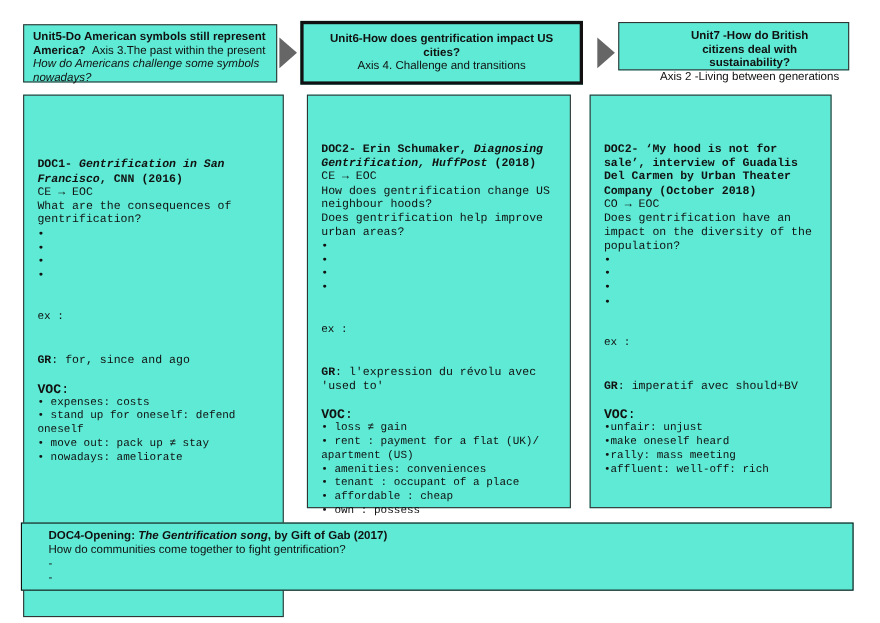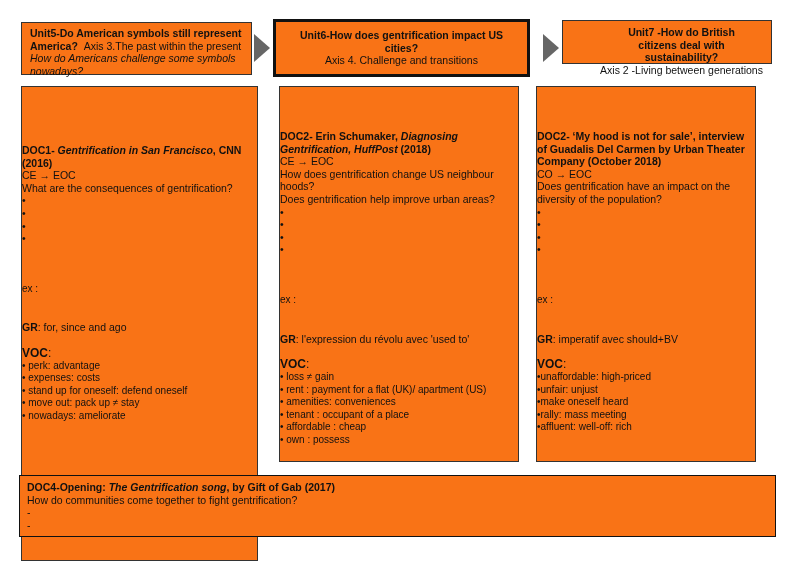--- a/index.html
+++ b/index.html
@@ -1,35 +1,35 @@
 <!DOCTYPE html>
 <html><head>
   <meta charset="utf-8">
   <style>
     html, body { margin: 0; padding: 0; background: #ffffff; }
     body { width: 800px; height: 566px; position: relative; overflow: hidden;
            font-family: "Liberation Sans", sans-serif; color: #111; }
-    .box { position: absolute; background: #f97316; border: 1.5px solid #333; box-sizing: border-box; }
+    .box { position: absolute; background: #5eead4; border: 1.5px solid #333; box-sizing: border-box; }
     .unit { font-size: 10.5px; line-height: 12.5px; padding: 4px 8px; }
     .unit b { font-weight: bold; }
     .unit6 { border: 3px solid #111; text-align: center; display: flex; flex-direction: column; justify-content: center; align-items: center; }
     .unit7 { text-align: center; padding-top: 5px; }
     .arrow { position: absolute; width: 0; height: 0;
              border-top: 14px solid transparent; border-bottom: 14px solid transparent;
              border-left: 16px solid #666; }
-    .doc { font-size: 10.5px; line-height: 12.6px; padding: 0 0; }
+    .doc { font-size: 10.5px; line-height: 12.6px; padding: 0 12px; font-family: Liberation Mono, monospace; }
     .doc .head { font-weight: bold; }
     .doc .head i { font-style: italic; }
     .doc .bullets div { height: 12.6px; }
-    .doc .ex { margin-top: 38px; font-size: 10px; }
+    .doc .ex { margin-top: 26px; font-size: 10px; }
     .doc .gr { margin-top: 26px; font-size: 10.5px; }
     .doc .gr b, .doc .voc-title b { font-weight: bold; }
     .doc .voc-title { margin-top: 12px; font-size: 12px; line-height: 14px; }
     .doc .voc div { font-size: 10px; line-height: 12.5px; }
-    .bottom { font-size: 10.5px; line-height: 12.6px; padding: 5px 7px; border: 1.5px solid #111; }
+    .bottom { font-size: 10.5px; line-height: 12.6px; padding: 5px 24px; border: 1.5px solid #111; }
     .bottom .head { font-weight: bold; }
   </style>
 </head>
 <body>
 
 <div class="box unit" style="left:21px; top:22px; width:231px; height:53px; border-color:#333;">
   <b>Unit5-Do American symbols still represent America?</b>
   <span>&nbsp;<span>Axis 3.The past within the present</span></span><br>
   <i>How do Americans challenge some symbols nowadays?</i>
 </div>
@@ -57,21 +57,20 @@
   <div class="bullets">
     <div>•</div>
       <div>•</div>
     <div>•</div>
       <div>•</div>
   </div>
   <div class="ex">ex :</div>
   <div class="gr"><b>GR</b><span>: for, since and ago</span></div>
   <div class="voc-title"><b>VOC</b><span>:</span></div>
   <div class="voc">
-    <div>• perk: advantage</div>
     <div>• expenses: costs</div>
     <div>• stand up for oneself: defend oneself</div>
     <div>• move out: pack up ≠ stay</div>
     <div>• nowadays: ameliorate</div>
   </div>
 </div>
 
 <div class="box doc" style="left:279px; top:86px; width:240px; height:376px; padding-top:43px;">
   <div class="head">
     <span>DOC2- Erin Schumaker, </span><i>Diagnosing Gentrification, HuffPost</i><span> (2018)</span>
@@ -107,21 +106,20 @@
   <div class="bullets">
     <div>•</div>
       <div>•</div>
     <div>•</div>
       <div>•</div>
   </div>
   <div class="ex">ex :</div>
   <div class="gr"><b>GR</b><span>:  imperatif avec should+BV</span></div>
   <div class="voc-title"><b>VOC</b><span>:</span></div>
   <div class="voc">
-    <div>•unaffordable: high-priced</div>
     <div>•unfair: unjust</div>
     <div>•make oneself heard</div>
     <div>•rally: mass meeting</div>
     <div>•affluent: well-off: rich</div>
   </div>
 </div>
 
 <div class="box bottom" style="left:19px; top:475px; width:757px; height:62px;">
   <div class="head">
     <span>DOC4-Opening: </span><i>The Gentrification song</i><span>, by Gift of Gab (2017)</span>

